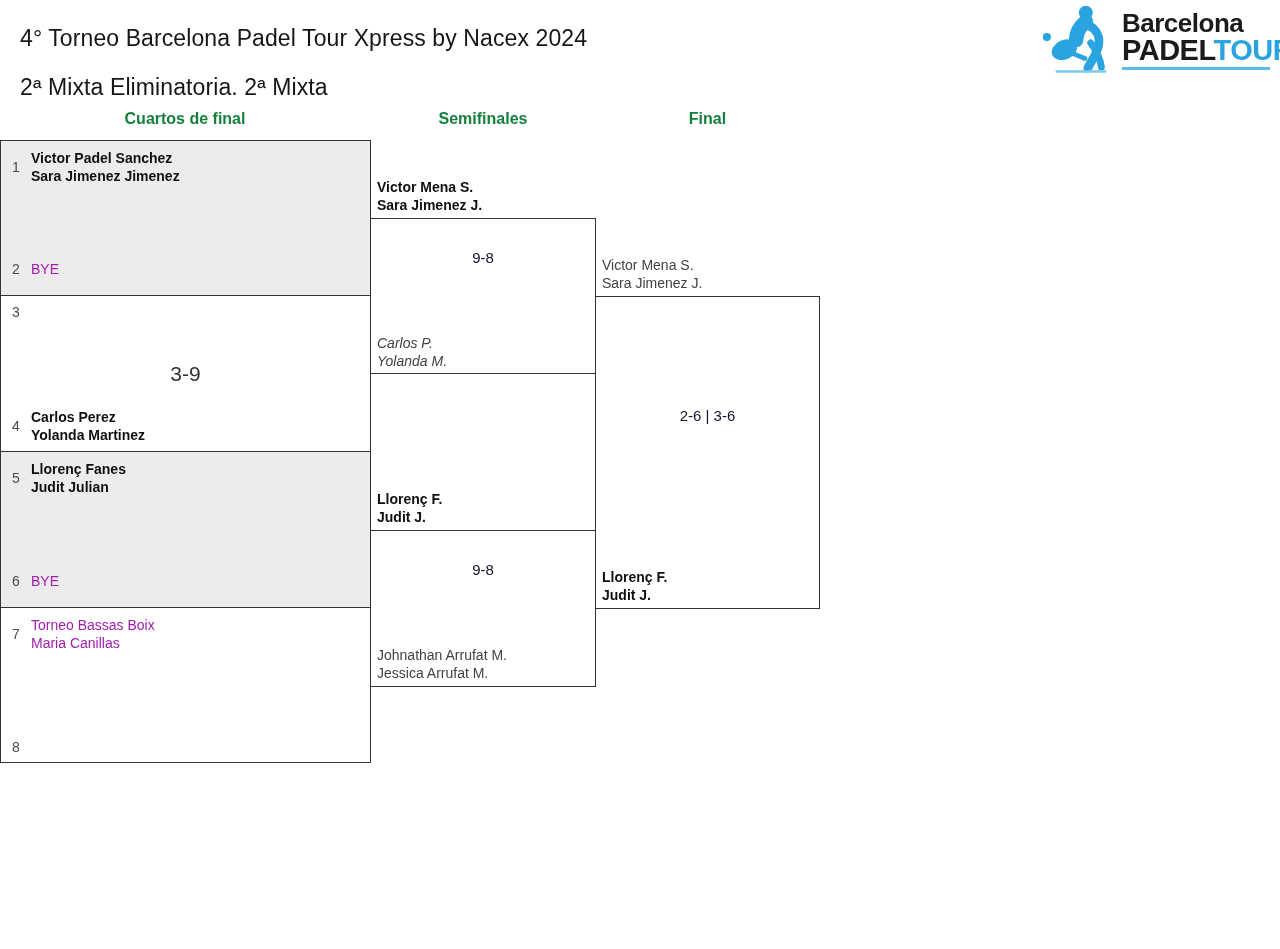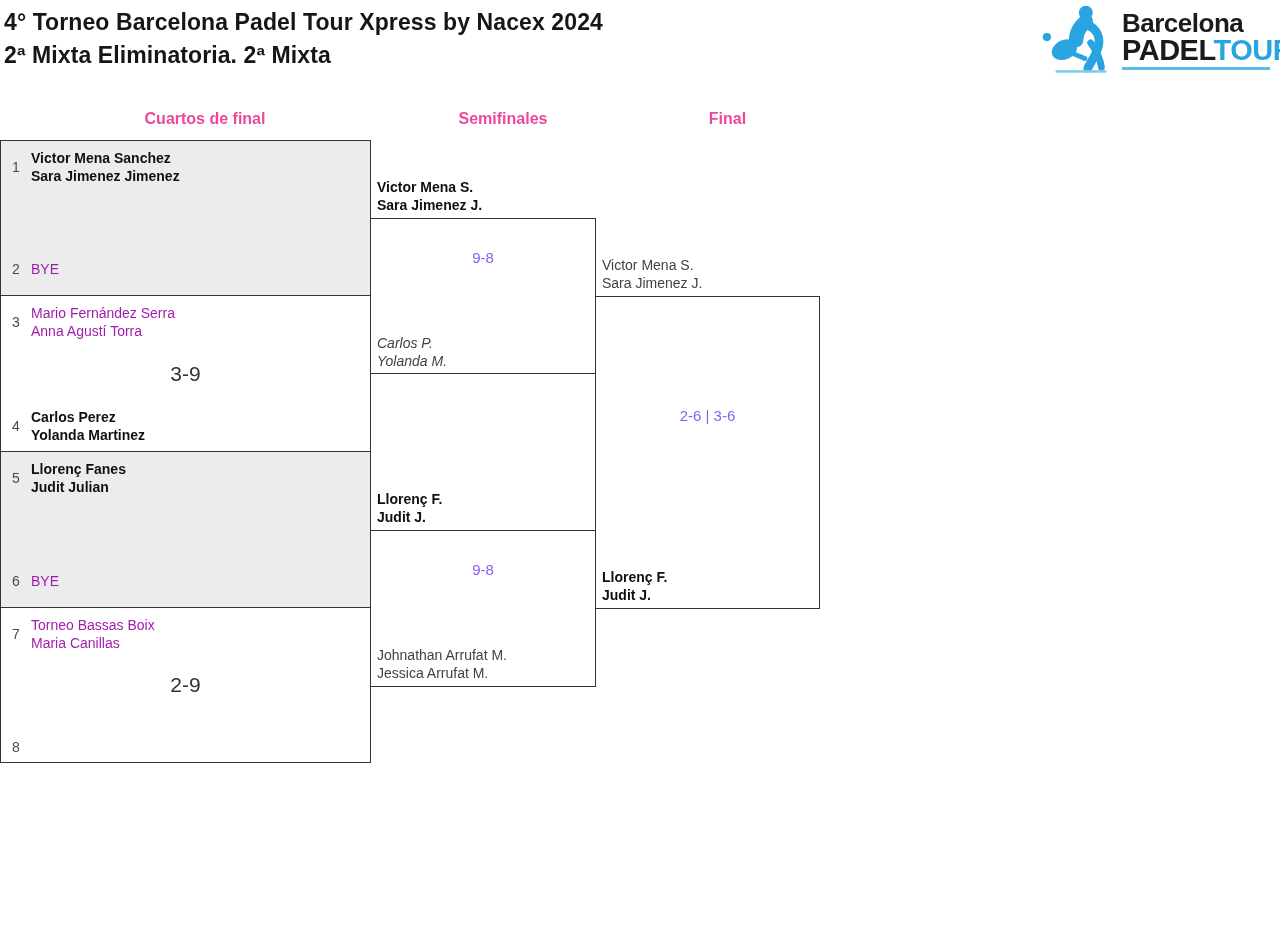--- a/index.html
+++ b/index.html
@@ -4,31 +4,31 @@
 <style>
   html,body{margin:0;padding:0;}
   body{
     width:1280px;height:949px;position:relative;background:#ffffff;
     font-family:"Liberation Sans","DejaVu Sans",sans-serif;
     -webkit-font-smoothing:antialiased;overflow:hidden;
   }
   
   .titles{position:absolute;left:4px;top:6px;}
   .titles h1,.titles h2{
-    margin:0;font-size:23px;line-height:33px;font-weight:700;color:#161616;letter-spacing:.1px;
+    margin:16px;font-size:23px;line-height:33px;font-weight:400;color:#161616;letter-spacing:.1px;
   }
   .logo{position:absolute;left:1038px;top:4px;width:234px;height:72px;display:flex;align-items:center;}
   .logo-figure{width:82px;height:72px;flex:0 0 auto;}
   .logo-text{display:flex;flex-direction:column;justify-content:center;margin-left:2px;}
   .logo-line1{font-size:26px;line-height:26px;font-weight:800;color:#1b1b1b;letter-spacing:-.5px;}
   .logo-line2{font-size:29px;line-height:29px;font-weight:800;letter-spacing:-.5px;color:#1b1b1b;white-space:nowrap;}
   .logo-line2 .accent{color:#29a4e0;}
   .logo-underline{height:3px;background:#5cbce9;margin-top:2px;width:148px;}
   
-  .round-header{position:absolute;top:110px;font-size:16px;font-weight:600;color:#ec4899;text-align:center;padding-left:20px;}
+  .round-header{position:absolute;top:110px;font-size:16px;font-weight:600;color:#15803d;text-align:center;}
   .rh-qf{left:0;width:370px;}
   .rh-sf{left:370px;width:226px;}
   .rh-f{left:595px;width:225px;}
   
   .qf{position:absolute;left:0;width:371px;border:1px solid #333;box-sizing:border-box;background:#fff;}
   .qf.shaded{background:#ececec;}
   .qf1{top:140px;height:156px;}
   .qf2{top:295px;height:157px;}
   .qf3{top:451px;height:157px;}
   .qf4{top:607px;height:156px;}
@@ -40,21 +40,21 @@
   .names{font-size:14px;line-height:18px;color:#a21caf;}
   .names div:empty{display:none;}
   .winner .names, .team-label.winner{font-weight:700;color:#101010;}
   .qf-score{position:absolute;left:0;right:0;top:50%;transform:translateY(-50%);
     text-align:center;font-size:21px;color:#333;}
   .match-box{position:absolute;border:1px solid #333;box-sizing:border-box;background:transparent;}
   .sf1{left:370px;top:218px;width:226px;height:156px;}
   .sf2{left:370px;top:530px;width:226px;height:157px;}
   .fbox{left:595px;top:296px;width:225px;height:313px;}
   .team-label{position:absolute;font-size:14px;line-height:18px;color:#414141;margin-top:18px;}
-  .score-label{position:absolute;text-align:center;font-size:15px;color:#8b5cf6;}
+  .score-label{position:absolute;text-align:center;font-size:15px;color:#0f172a;}
   .sf1-top{left:377px;top:160px;}
   .sf1-score{left:370px;width:226px;top:249px;}
   .sf1-bottom{left:377px;top:316px;font-style:italic;}
   .sf2-top{left:377px;top:472px;}
   .sf2-score{left:370px;width:226px;top:561px;}
   .sf2-bottom{left:377px;top:628px;}
   .f-top{left:602px;top:238px;}
   .f-score{left:595px;width:225px;top:407px;}
   .f-bottom{left:602px;top:550px;}
 </style>
@@ -88,41 +88,37 @@
 </div>
 
 <div class="round-header rh-qf">Cuartos de final</div>
 <div class="round-header rh-sf">Semifinales</div>
 <div class="round-header rh-f">Final</div>
 
 <div class="qf qf1 shaded">
   <div class="slot slot-top winner">
     <span class="seed">1</span>
     <span class="names">
-      <div>Victor Mena Sanchez</div>
+      <div>Victor Padel Sanchez</div>
       <div>Sara Jimenez Jimenez</div>
     </span>
   </div>
   <div class="qf-score"></div>
   <div class="slot slot-bottom single">
     <span class="seed">2</span>
     <span class="names">
       <div>BYE</div>
 
     </span>
   </div>
 </div>
 
 <div class="qf qf2">
   <div class="slot slot-top">
     <span class="seed">3</span>
-    <span class="names">
-      <div>Mario Fernández Serra</div>
-      <div>Anna Agustí Torra</div>
-    </span>
   </div>
   <div class="qf-score">3-9</div>
   <div class="slot slot-bottom winner">
     <span class="seed">4</span>
     <span class="names">
       <div>Carlos Perez</div>
       <div>Yolanda Martinez</div>
     </span>
   </div>
 </div>
@@ -146,21 +142,20 @@
 </div>
 
 <div class="qf qf4">
   <div class="slot slot-top">
     <span class="seed">7</span>
     <span class="names">
       <div>Torneo Bassas Boix</div>
       <div>Maria Canillas</div>
     </span>
   </div>
-  <div class="qf-score">2-9</div>
   <div class="slot slot-bottom winner">
     <span class="seed">8</span>
   </div>
 </div>
 
 <div class="match-box sf1"></div>
 <div class="match-box sf2"></div>
 <div class="match-box fbox"></div>
 
 <div class="team-label sf1-top winner">

